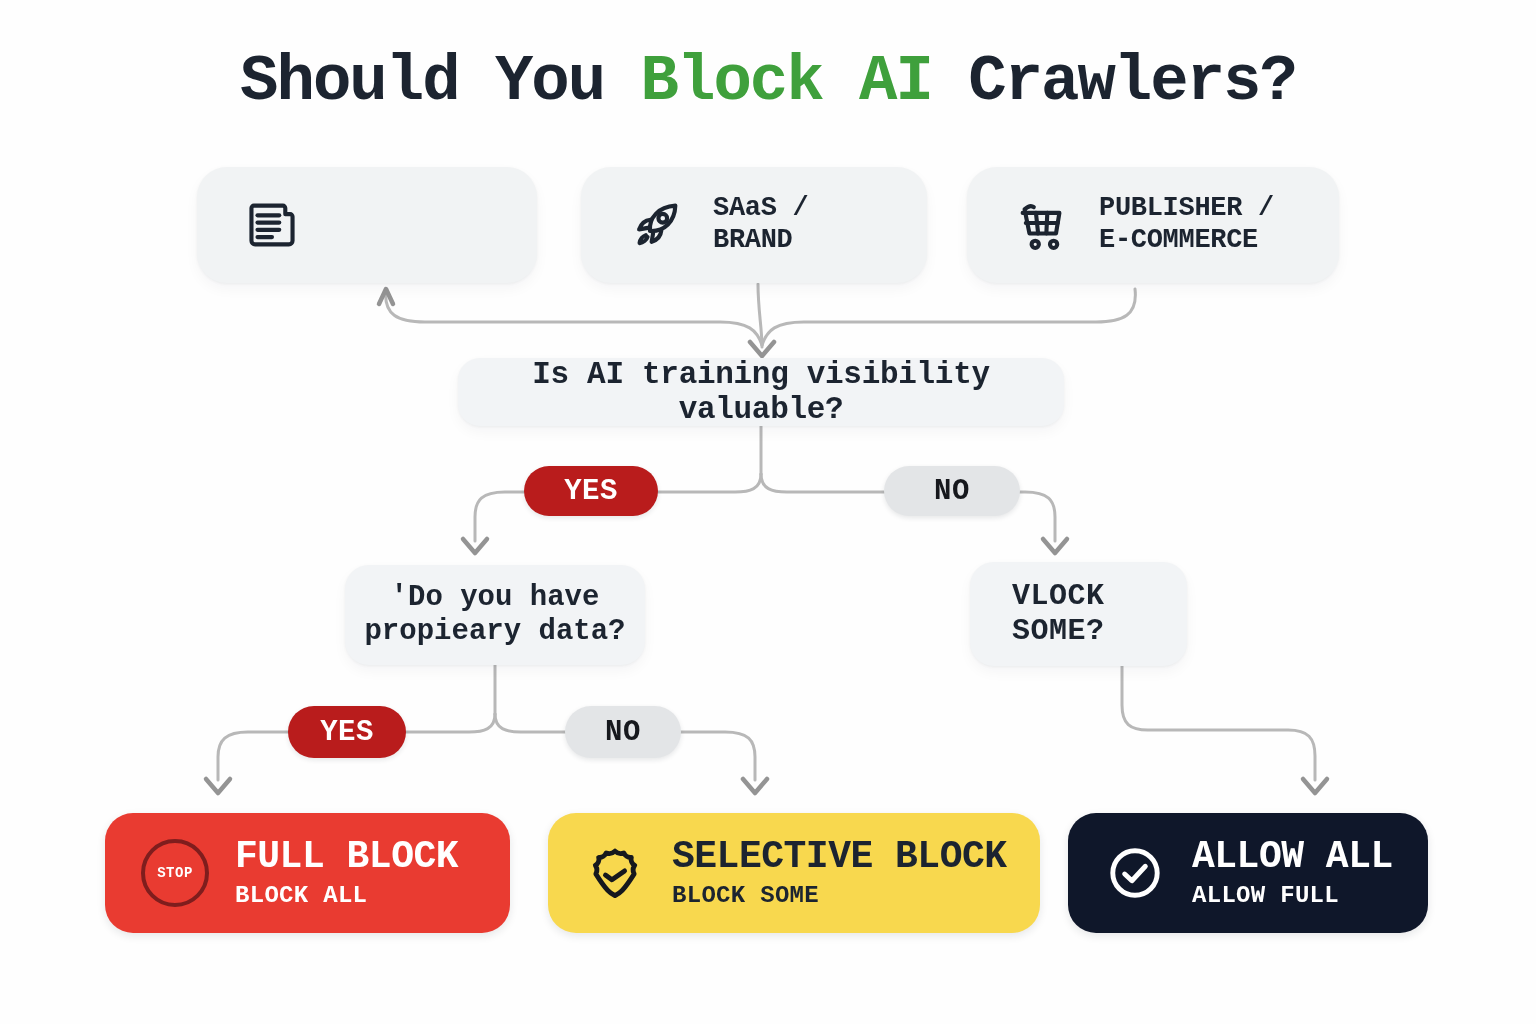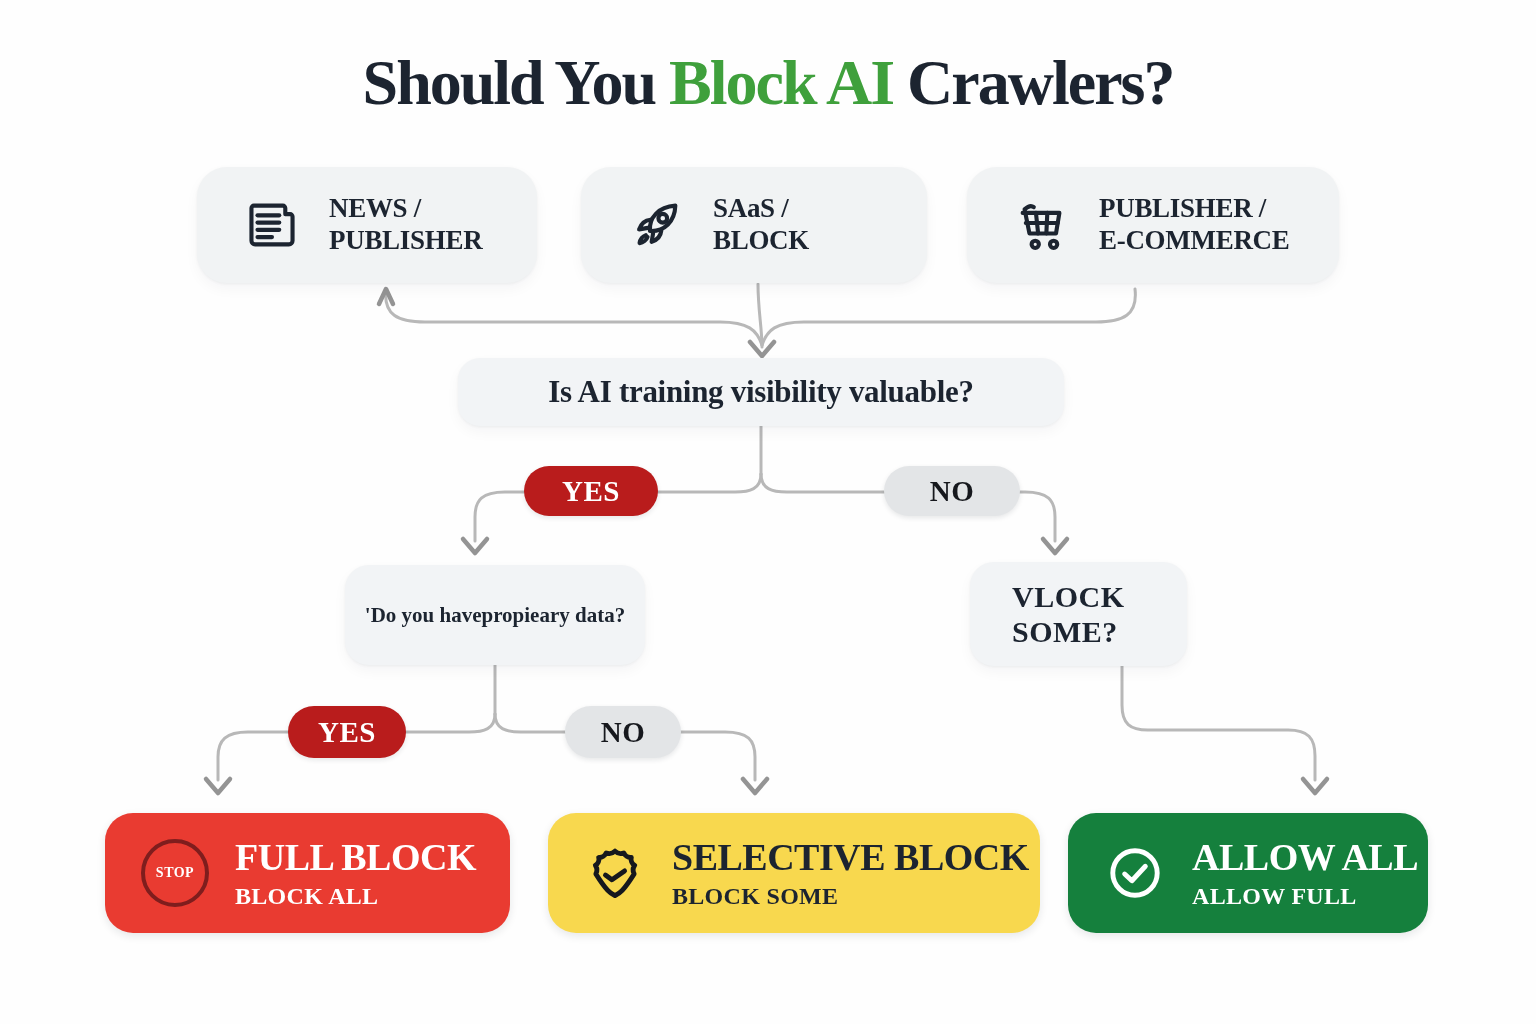--- a/index.html
+++ b/index.html
@@ -1,18 +1,18 @@
 <!DOCTYPE html>
 <html><head>
 <meta charset="utf-8">
 <style>
   html,body{margin:0;padding:0;background:#fff;}
   .canvas{
     position:relative;width:1536px;height:1024px;background:#fefefe;
-    font-family:Liberation Serif, serif;overflow:hidden;
+    font-family:Liberation Mono, monospace;overflow:hidden;
   }
   
   .title{
     position:absolute;top:46px;left:0;width:100%;text-align:center;
     font-size:64px;font-weight:bold;letter-spacing:-2px;color:#1c2430;
     white-space:nowrap;
   }
   .title .hl{color:#3fa03c;}
   
   svg.wires{position:absolute;left:0;top:0;width:1536px;height:1024px;}
@@ -90,37 +90,33 @@
   </div>
 
   <div class="node cat" style="left:197px;width:340px;">
     <svg class="icn" viewBox="0 0 24 24" fill="none" stroke="currentColor" stroke-width="1.7" stroke-linecap="round" stroke-linejoin="round">
       <path d="M17.5 7.5 h2 a1 1 0 0 1 1 1 V 18.5 a1.5 1.5 0 0 1 -1.5 1.5 H 5 a1.5 1.5 0 0 1 -1.5 -1.5 V 5 a1 1 0 0 1 1 -1 H 16.5 a1 1 0 0 1 1 1 z"></path>
       <line x1="6" y1="8" x2="15" y2="8"></line>
       <line x1="6" y1="11" x2="15" y2="11"></line>
       <line x1="6" y1="14" x2="15" y2="14"></line>
       <line x1="6" y1="17" x2="12" y2="17"></line>
     </svg>
-    <div class="lbl">
-      <div>NEWS /</div>
-      <div>PUBLISHER</div>
-    </div>
   </div>
 
   <div class="node cat" style="left:581px;width:346px;">
     <svg class="icn" viewBox="0 0 24 24" fill="none" stroke="currentColor" stroke-width="1.7" stroke-linecap="round" stroke-linejoin="round">
       <path d="M9.5 14.5 C 9 9 13 4.5 20 4 C 19.8 10.5 15.5 14.8 9.5 14.5 z"></path>
       <circle cx="14.8" cy="9.2" r="1.8"></circle>
       <path d="M9.7 9.8 C 7.5 10 5.8 11.5 5 13.8 L 8.6 13.2"></path>
       <path d="M14.2 14.3 C 14 16.5 12.5 18.2 10.2 19 L 10.8 15.4"></path>
       <path d="M7.8 16.2 C 6.5 16.6 5.4 18 5.2 19.5 C 6.7 19.3 8.1 18.2 8.5 16.9"></path>
     </svg>
     <div class="lbl">
       <div>SAaS /</div>
-      <div>BLOCK</div>
+      <div>BRAND</div>
     </div>
   </div>
 
   <div class="node cat" style="left:967px;width:372px;">
     <svg class="icn" viewBox="0 0 24 24" fill="none" stroke="currentColor" stroke-width="1.7" stroke-linecap="round" stroke-linejoin="round">
       <circle cx="9.2" cy="20" r="1.5"></circle>
       <circle cx="16.8" cy="20" r="1.5"></circle>
       <path d="M4 7 H 19.2 L 17.8 15.5 H 6.8 L 4.8 5.5 C 6.2 4.2 7.6 3.8 8.6 4.6"></path>
       <line x1="9.5" y1="7" x2="10.4" y2="15.5"></line>
       <line x1="14.2" y1="7" x2="13.8" y2="15.5"></line>
@@ -130,21 +126,21 @@
       <div>PUBLISHER /</div>
       <div>E-COMMERCE</div>
     </div>
   </div>
 
   <div class="node qbox" style="left:458px;top:358px;width:606px;height:68px;border-radius:22px;font-size:31px;letter-spacing:-0.3px;">Is AI training visibility valuable?</div>
 
   <div class="pill yes" style="left:524px;top:466px;width:134px;height:50px;">YES</div>
   <div class="pill no" style="left:884px;top:466px;width:136px;height:50px;">NO</div>
 
-  <div class="node qbox" style="left:345px;top:565px;width:300px;height:100px;border-radius:24px;font-size:21px;line-height:1.18;flex-direction:row;">
+  <div class="node qbox" style="left:345px;top:565px;width:300px;height:100px;border-radius:24px;font-size:29px;line-height:1.18;flex-direction:column;">
     <div>'Do you have</div>
     <div>propieary data?</div>
   </div>
 
   <div class="node qbox" style="left:970px;top:562px;width:217px;height:104px;border-radius:24px;font-size:30px;line-height:1.18;flex-direction:column;align-items:flex-start;padding-left:42px;justify-content:center;letter-spacing:.5px;">
     <div>VLOCK</div>
     <div>SOME?</div>
   </div>
 
   <div class="pill yes" style="left:288px;top:706px;width:118px;height:52px;">YES</div>
@@ -162,21 +158,21 @@
     <svg class="oicn" viewBox="0 0 24 24" fill="none" stroke="#16181d" stroke-width="1.9" stroke-linecap="round" stroke-linejoin="round">      
         <path d="M12 3.2 C 13 4.2 14.4 4.3 15.4 3.9 C 15.8 5 17 5.8 18.3 5.7 C 18 6.9 18.6 8.2 19.6 8.8 C 18.9 9.8 18.9 11.2 19.4 12.2 C 15.2 19 13.8 19.8 12 20.8 C 10.2 19.8 8.8 19 4.6 12.2 C 5.1 11.2 5.1 9.8 4.4 8.8 C 5.4 8.2 6 6.9 5.7 5.7 C 7 5.8 8.2 5 8.6 3.9 C 9.6 4.3 11 4.2 12 3.2 z" transform="translate(0,0.4) scale(1,0.98)"></path>
       <path d="M8.3 12.8 L 10.8 14.6 L 15.7 11.2"></path>
     </svg>
     <div class="txt">
       <div class="t1">SELECTIVE BLOCK</div>
       <div class="t2">BLOCK SOME</div>
     </div>
   </div>
 
-  <div class="outcome light" style="left: 1068px; width: 360px; background: #15803d;">
+  <div class="outcome light" style="left: 1068px; width: 360px; background: #0f172a;">
     <svg class="oicn" viewBox="0 0 24 24" fill="none" stroke="#ffffff" stroke-width="1.9" stroke-linecap="round" stroke-linejoin="round">
       <circle cx="12" cy="12" r="8.6"></circle>
       <path d="M8 12.4 L 10.8 15 L 16 9.4"></path>
     </svg>
     <div class="txt">
       <div class="t1">ALLOW ALL</div>
       <div class="t2">ALLOW FULL</div>
     </div>
   </div>
 

